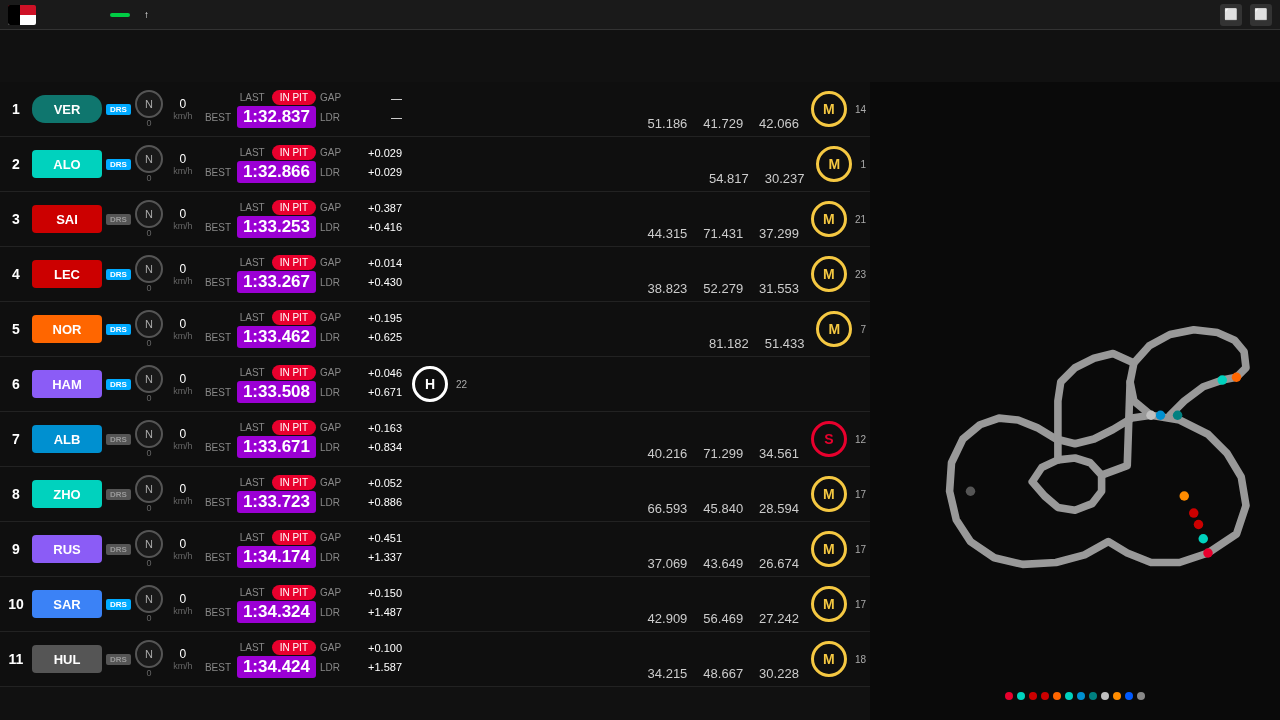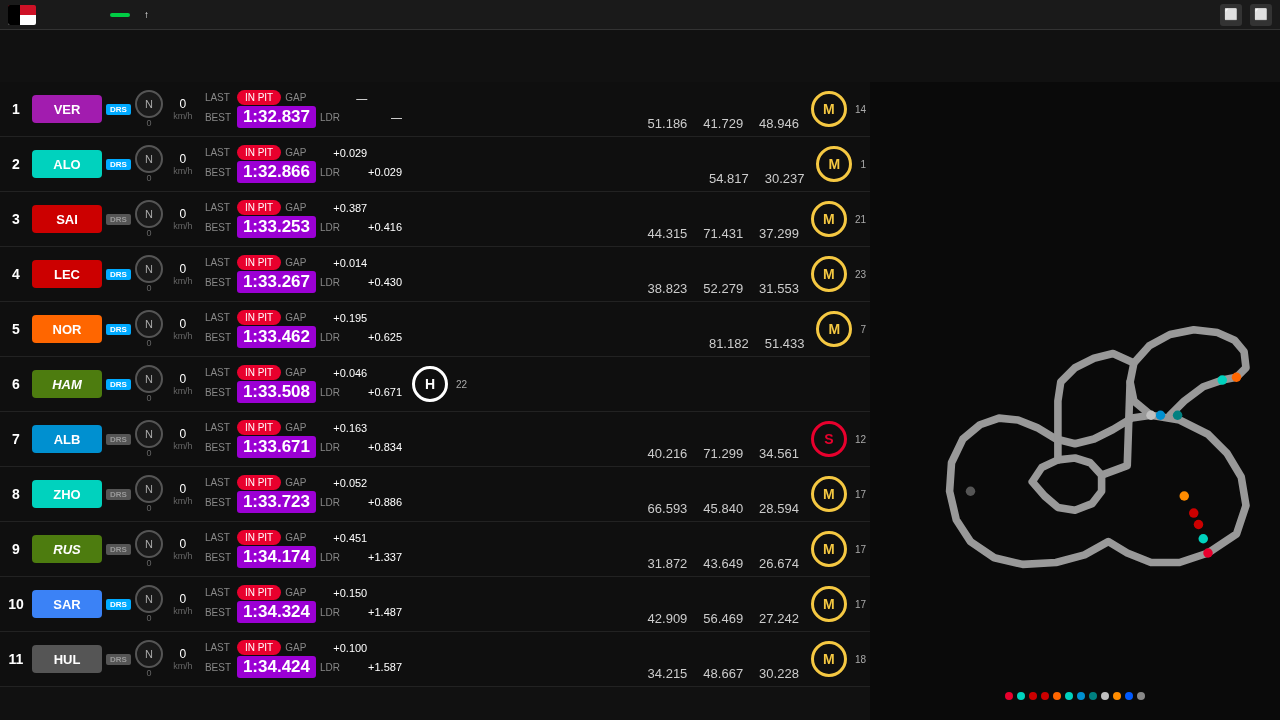--- a/index.html
+++ b/index.html
@@ -173,20 +173,21 @@
     .speed-val { font-size: 12px; color: #fff; display: block; }
     .speed-unit { font-size: 9px; color: #666; display: block; }
 
     
     .lap-section {
       display: flex;
       flex-direction: column;
       gap: 1px;
       margin: 12px 6px;
       flex-shrink: 0;
+      align-items: flex-end;
     }
     .lap-row {
       display: flex;
       align-items: center;
       gap: 4px;
       font-size: 10px;
       color: #888;
     }
     .lap-label { width: 28px; }
     .in-pit-btn {
@@ -281,27 +282,27 @@
       transform: translateX(-50%);
       display: flex;
       gap: 4px;
     }
     .pos-dot {
       width: 8px; height: 8px;
       border-radius: 50%;
     }
 
     
-    .col-red { background: #a21caf; }
+    .col-red { background: #0f766e; border-radius: 13px; }
     .col-red2 { background: #cc0000; }
     .col-red3 { background: #cc0000; }
     .col-orange2 { background: #ff6600; }
     .col-teal { background: #00d2be; }
     .col-blue { background: #0090d0; }
-    .col-teal2 { background: #4d7c0f; font-style: italic; }
+    .col-teal2 { background: #8b5cf6; }
     .col-blue2 { background: #3b82f6; text-align: center; }
     .col-grey { background: #555; }
   </style>
 </head>
 <body>
 
 <div class="header">
   <div class="flag"></div>
   <span class="timer"></span>
   <span class="track-clear-badge"></span>
@@ -352,21 +353,21 @@
       <div class="lap-row">
         <span class="lap-label">BEST</span>
         <span class="best-time purple">1:32.837</span>
         <span class="gap-label">LDR</span>
         <span class="ldr-val">—</span>
       </div>
     </div>
     <div class="sectors">
       <span class="sector-time">51.186</span>
       <span class="sector-time">41.729</span>
-      <span class="sector-time">48.946</span>
+      <span class="sector-time">42.066</span>
     </div>
     <div class="tyre-badge medium">M</div>
     <span class="tyre-laps">14</span>
   </div>
       <div class="driver-row">
     <span class="pos-num">2</span>
     <div class="driver-name-box col-teal">ALO</div>
     <span class="drs-badge">DRS</span>
     <div class="neutral-badge">
       <div class="neutral-circle">N</div>
@@ -617,21 +618,21 @@
         <span class="gap-val">+0.451</span>
       </div>
       <div class="lap-row">
         <span class="lap-label">BEST</span>
         <span class="best-time purple">1:34.174</span>
         <span class="gap-label">LDR</span>
         <span class="ldr-val">+1.337</span>
       </div>
     </div>
     <div class="sectors">
-      <span class="sector-time">31.872</span>
+      <span class="sector-time">37.069</span>
       <span class="sector-time">43.649</span>
       <span class="sector-time">26.674</span>
     </div>
     <div class="tyre-badge medium">M</div>
     <span class="tyre-laps">17</span>
   </div>
       <div class="driver-row">
     <span class="pos-num">10</span>
     <div class="driver-name-box col-blue2">SAR</div>
     <span class="drs-badge">DRS</span>

